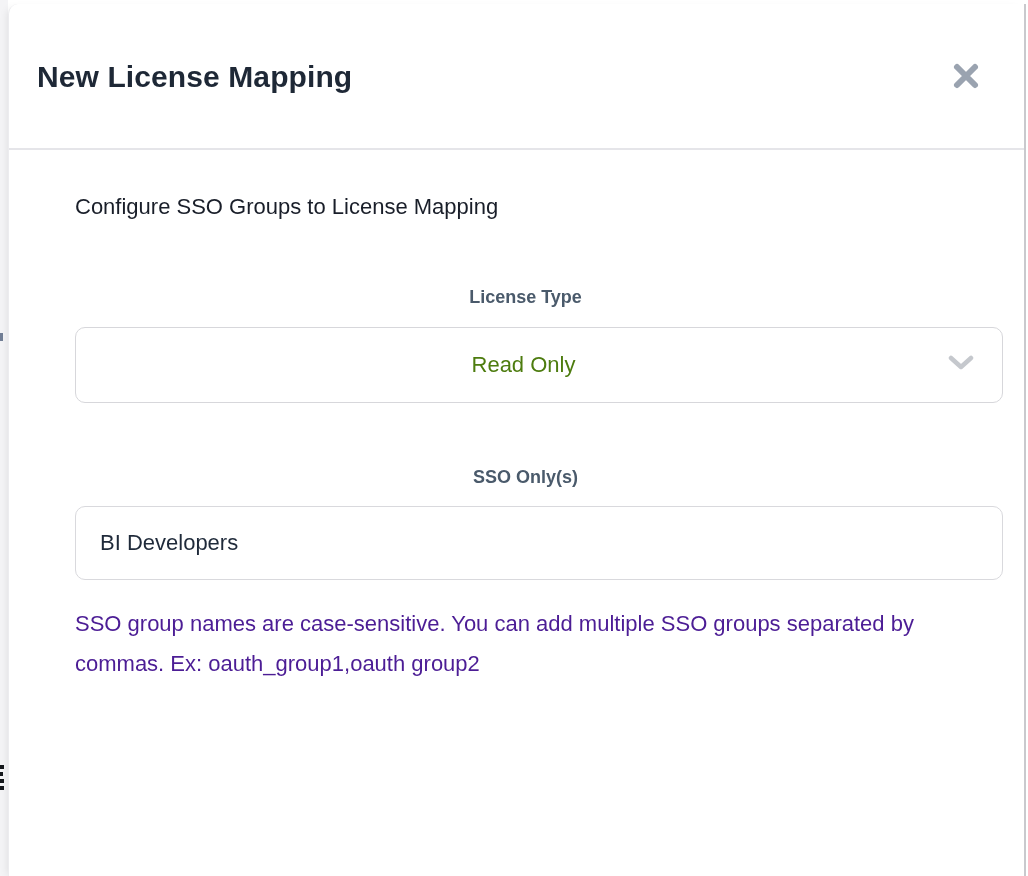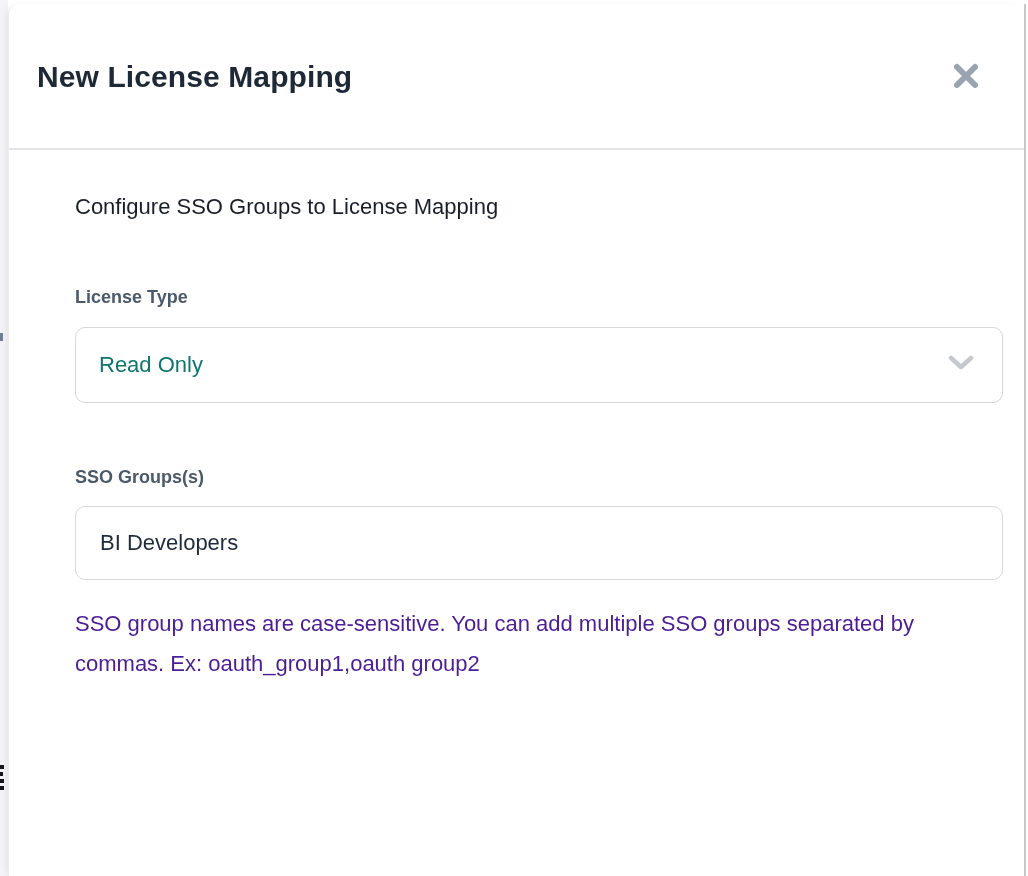--- a/index.html
+++ b/index.html
@@ -92,39 +92,41 @@
     font-size: 22px;
     color: #191e29;
     line-height: 26px;
   }
   .field-label {
     display: block;
     margin-top: 67px;
     font-size: 18px;
     font-weight: 700;
     color: #4a5a6b;
+    text-align: center;
   }
   .field-label.second {
     margin-top: 64px;
   }
   .select-box {
     margin-top: 19px;
     width: 928px; height: 76px;
     background: #ffffff;
     border: 1px solid #d7d7db;
     border-radius: 10px;
     display: flex;
     align-items: center;
     padding: 0 28px 0 23px;
     cursor: pointer;
   }
   .select-value {
     font-size: 22px;
-    color: #0f766e;
+    color: #4d7c0f;
     flex: 1;
+    text-align: center;
   }
   .text-input {
     margin-top: 18px;
     width: 928px; height: 74px;
     background: #ffffff;
     border: 1px solid #d9d9dd;
     border-radius: 10px;
     padding: 16px 24px;
     font-family: "Liberation Sans", sans-serif;
     font-size: 22px;
@@ -176,21 +178,21 @@
 
       <div class="select-box">
         <span class="select-value">Read Only</span>
         <span>
           <svg width="26" height="18" viewBox="0 0 26 18">
             <path d="M3 4 L13 13 L23 4" stroke="#c5c8cd" stroke-width="4.5" stroke-linecap="round" stroke-linejoin="round" fill="none"></path>
           </svg>
         </span>
       </div>
 
-      <label class="field-label second">SSO Groups(s)</label>
+      <label class="field-label second">SSO Only(s)</label>
 
       <input class="text-input" type="text" value="BI Developers" style="">
 
       <p class="help-text">SSO group names are case-sensitive. You can add multiple SSO groups separated by commas. Ex: oauth_group1,oauth group2</p>
 
     </div>
   </div>
 </div>
 
 </body></html>

